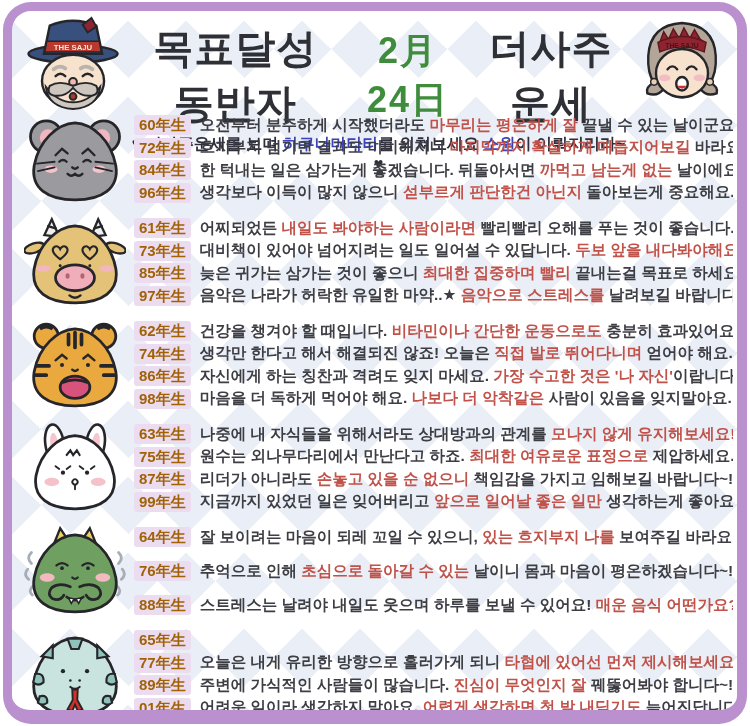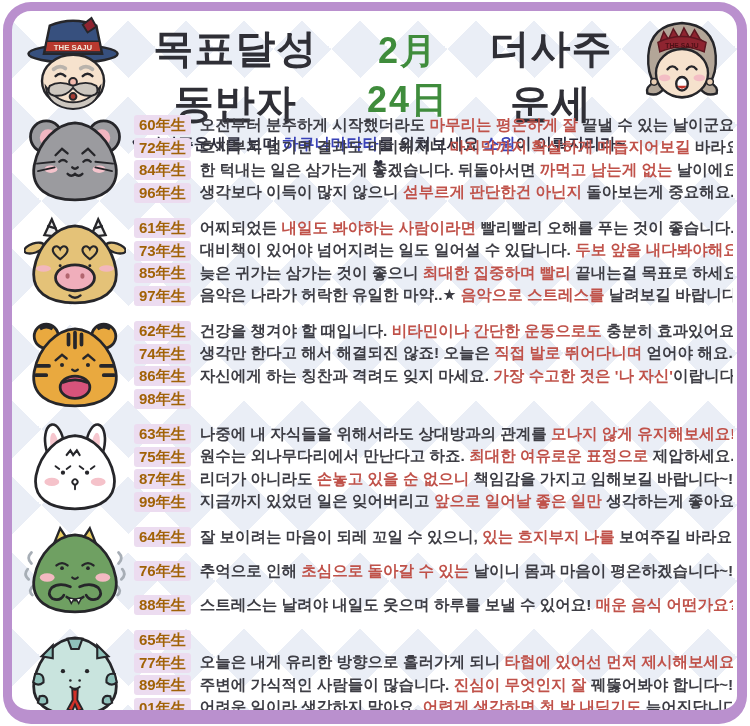--- a/index.html
+++ b/index.html
@@ -197,20 +197,21 @@
           <div class="line">
             <span class="badge">74年生</span>
             <span class="txt"><span>생각만 한다고 해서 해결되진 않죠! 오늘은 </span><span class="hl">직접 발로 뛰어다니며</span><span> 얻어야 해요.</span></span>
           </div>
           <div class="line">
             <span class="badge">86年生</span>
             <span class="txt"><span>자신에게 하는 칭찬과 격려도 잊지 마세요. </span><span class="hl">가장 수고한 것은 '나 자신'</span><span>이랍니다.</span></span>
           </div>
           <div class="line">
             <span class="badge">98年生</span>
+            <span class="txt"><span>마음을 더 독하게 먹어야 해요. </span><span class="hl">나보다 더 악착같은</span><span> 사람이 있음을 잊지말아요.</span></span>
           </div>
         </div>
     </div>
 
     <div class="section">
       <div class="icon-wrap">
         <svg width="102" height="92" viewBox="0 0 110 96">
           <ellipse cx="33" cy="22" rx="10" ry="21" fill="#fff" stroke="#26262a" stroke-width="2.8" transform="rotate(-8 33 22)"></ellipse>
           <ellipse cx="33" cy="24" rx="4.5" ry="14" fill="#f6c6ce" transform="rotate(-8 33 24)"></ellipse>
           <ellipse cx="77" cy="22" rx="10" ry="21" fill="#fff" stroke="#26262a" stroke-width="2.8" transform="rotate(8 77 22)"></ellipse>

